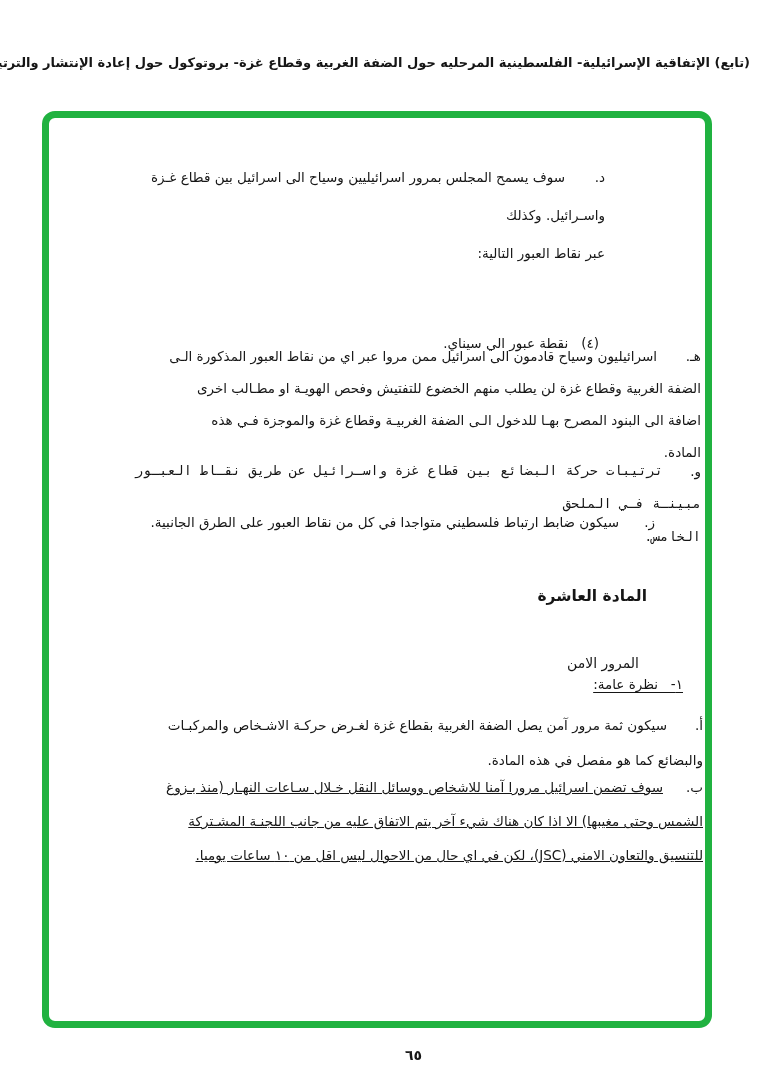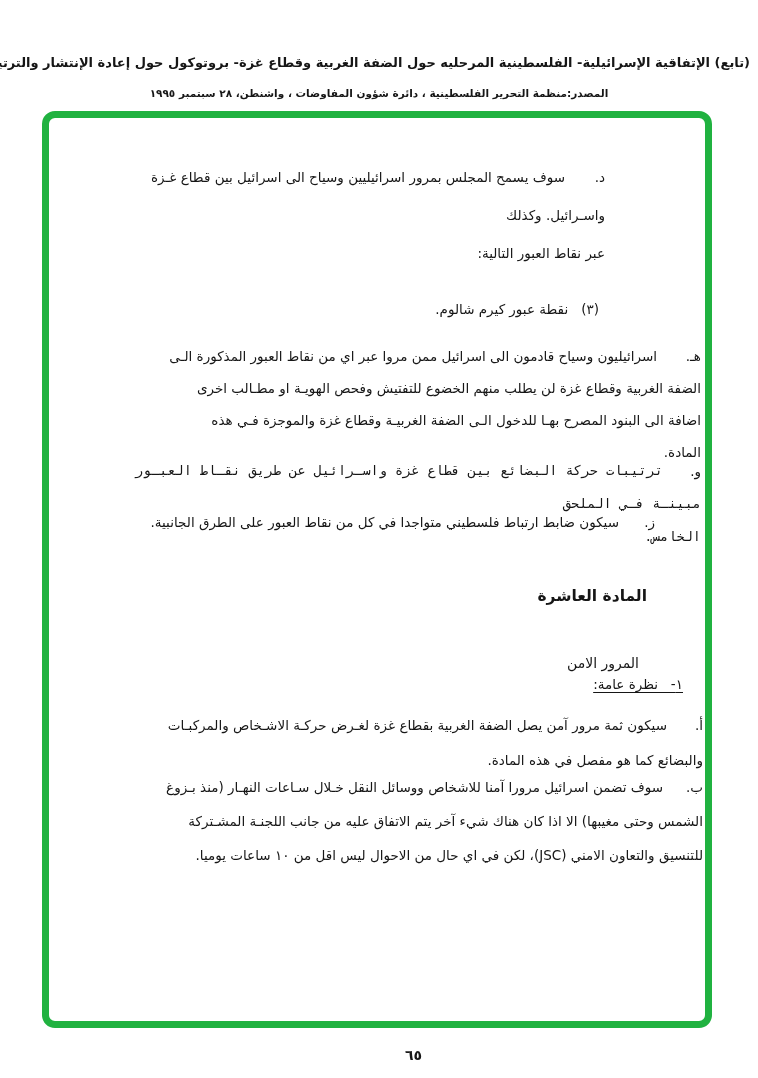--- a/index.html
+++ b/index.html
@@ -61,33 +61,32 @@
     position:absolute;top:1047px;left:368px;width:54px;
     text-align:right;font-weight:bold;font-size:14px;
   }
 </style>
 </head>
 <body>
 
 <div class="page">
 
   <div class="hdr1">(تابع) الإتفاقية الإسرائيلية- الفلسطينية المرحليه حول الضفة الغربية وقطاع غزة- بروتوكول حول إعادة الإنتشار والترتيبات الامنية</div>
-  <div class="hdr2">المصدر:منظمة التحرير الفلسطينية ، دائرة شؤون المفاوضات ، واشنطن، ٢٨ سبتمبر ١٩٩٥</div>
 
   <div class="frame" style="border-color: rgb(32, 178, 64);">
     <div class="frame-inner">
 
       <div class="para" style="top:40px;right:100px;left:42px;line-height:38px;">
         <span class="marker">د.</span>
         <div class="ptext">سوف يسمح المجلس بمرور اسرائيليين وسياح الى اسرائيل بين قطاع غـزة واسـرائيل. وكذلك
 عبر نقاط العبور التالية:</div>
       </div>
 
-      <div class="crossing" style="top:180px;">
-        <span class="cnum">(٣)</span><span>نقطة عبور كيرم شالوم.</span>
+      <div class="crossing" style="top:214px;">
+        <span class="cnum">(٤)</span><span>نقطة عبور الي سيناي.</span>
       </div>
 
       <div class="para" style="top:222px;right:4px;left:38px;line-height:32px;">
         <span class="marker">هـ.</span>
         <div class="ptext" style="text-indent:44px;">اسرائيليون وسياح قادمون الى اسرائيل ممن مروا عبر اي من نقاط العبور المذكورة الـى
 الضفة الغربية وقطاع غزة لن يطلب منهم الخضوع للتفتيش وفحص الهويـة او مطـالب اخرى
 اضافة الى البنود المصرح بهـا للدخول الـى الضفة الغربيـة وقطاع غزة والموجزة فـي هذه
 المادة.</div>
       </div>
 
@@ -108,21 +107,21 @@
       <div class="overview-heading">١-&nbsp;&nbsp;&nbsp;نظرة عامة:</div>
 
       <div class="para" style="top:590px;right:2px;left:38px;line-height:35px;">
         <span class="marker">أ.</span>
         <div class="ptext" style="text-indent:36px;">سيكون ثمة مرور آمن يصل الضفة الغربية بقطاع غزة لغـرض حركـة الاشـخاص والمركبـات
 والبضائع كما هو مفصل في هذه المادة.</div>
       </div>
 
       <div class="para" style="top:652px;right:2px;left:38px;line-height:34px;">
         <span class="marker">ب.</span>
-        <div class="ptext" style="text-indent:40px;">سوف تضمن اسرائيل مرورا آمنا للاشخاص ووسائل النقل خـلال سـاعات النهـار (منذ بـزوغ
+        <div class="ptext" style="text-indent:40px;text-decoration:underline;">سوف تضمن اسرائيل مرورا آمنا للاشخاص ووسائل النقل خـلال سـاعات النهـار (منذ بـزوغ
 الشمس وحتى مغيبها) الا اذا كان هناك شيء آخر يتم الاتفاق عليه من جانب اللجنـة المشـتركة
 للتنسيق والتعاون الامني (JSC)، لكن في اي حال من الاحوال ليس اقل من ١٠ ساعات يوميا.</div>
       </div>
 
     </div>
   </div>
 
   <div class="pageno">٦٥</div>
 
 </div>

